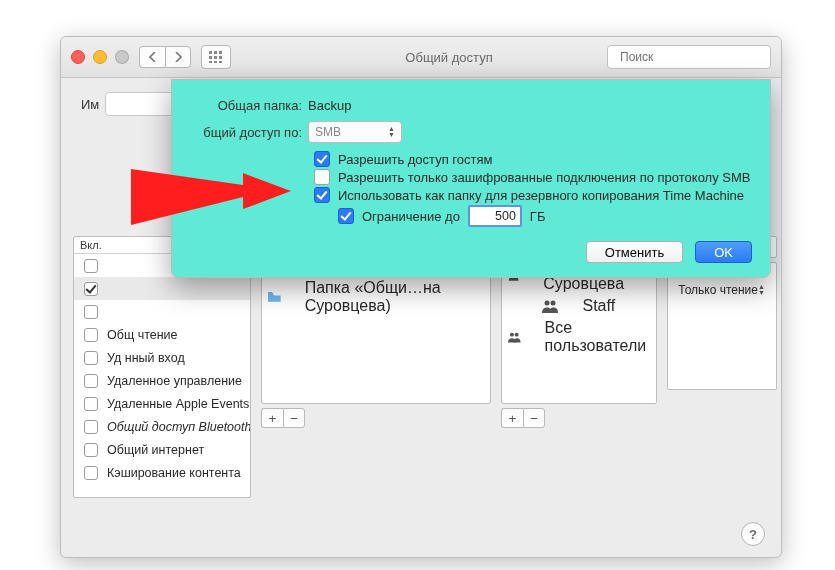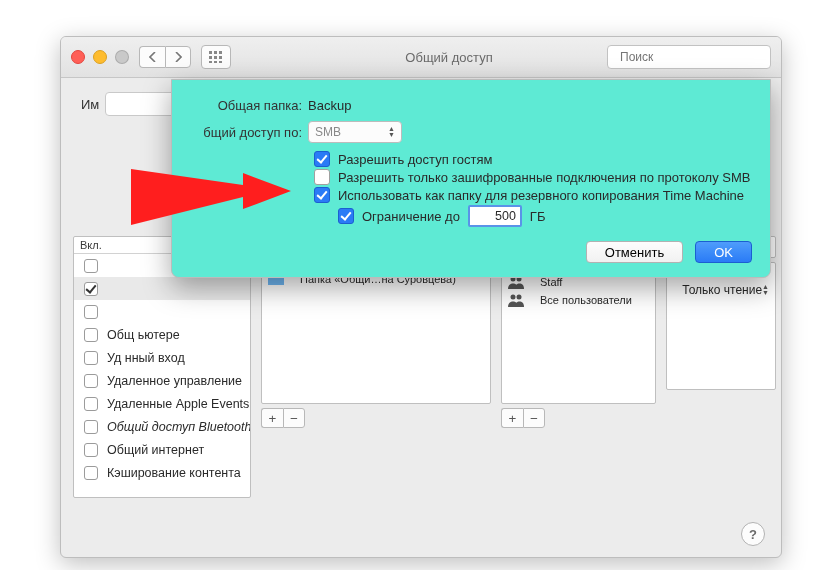--- a/index.html
+++ b/index.html
@@ -122,24 +122,24 @@
   .col3 { flex:0 0 110px; }
 
   .col-head { font-size:12.5px; margin-bottom:4px; }
   .col-head.t3 {
     background:#fff; border:1px solid #bfbfbf; height:20px; border-radius:2px;
     display:flex; align-items:center; padding:0 6px; justify-content:space-between;
   }
   .popup-arrows { display:flex; flex-direction:column; font-size:7px; line-height:6px; color:#555;}
 
   .list-row {
-    display:flex; align-items:center; gap:16px; padding:2px 6px; font-size:11px;
+    display:flex; align-items:center; gap:24px; padding:2px 6px; font-size:16px;justify-content:center;
   }
   .perm-row {
-    display:flex; align-items:center; justify-content:flex-end; padding:2px 6px; font-size:12px;
+    display:flex; align-items:center; justify-content:center; padding:2px 6px; font-size:12px;
   }
 
   .addrm {
     margin-top:4px; display:flex;
   }
   .addrm button {
     width:22px; height:20px; background:#fcfcfc; border:1px solid #b8b8b8;
     display:flex; align-items:center; justify-content:center; color:#555;
   }
   .addrm button:first-child { border-right:none; border-radius:3px 0 0 3px;}
@@ -292,21 +292,21 @@
           <div class="svc-row" style="background: rgb(233, 233, 233);">
             <input type="checkbox" class="cb" checked="" style="">
             <span style="white-space: nowrap;"></span>
           </div>
           <div class="svc-row">
             <input type="checkbox" class="cb" style="">
             <span style="white-space: nowrap;"></span>
           </div>
           <div class="svc-row">
             <input type="checkbox" class="cb" style="">
-            <span style="white-space: nowrap;">Общ      ьютере</span>
+            <span style="white-space: nowrap;">Общ      чтение</span>
           </div>
           <div class="svc-row">
             <input type="checkbox" class="cb" style="">
             <span style="white-space: nowrap;">Уд        нный вход</span>
           </div>
           <div class="svc-row">
             <input type="checkbox" class="cb" style="">
             <span style="white-space: nowrap;">Удаленное управление</span>
           </div>
           <div class="svc-row">

